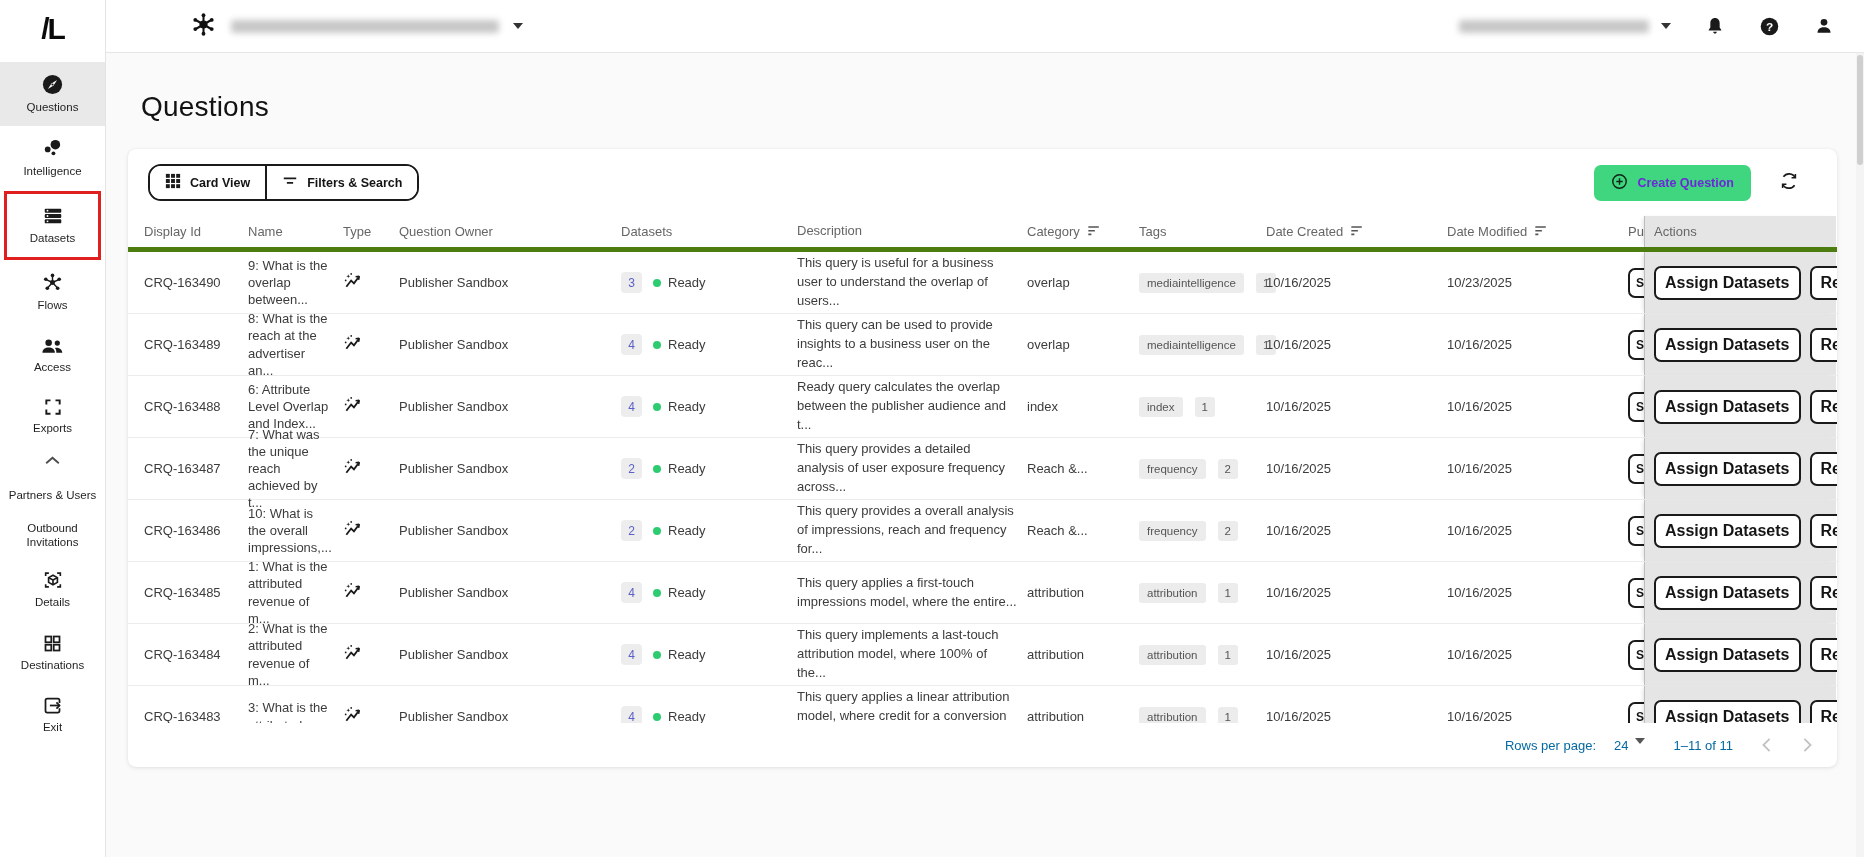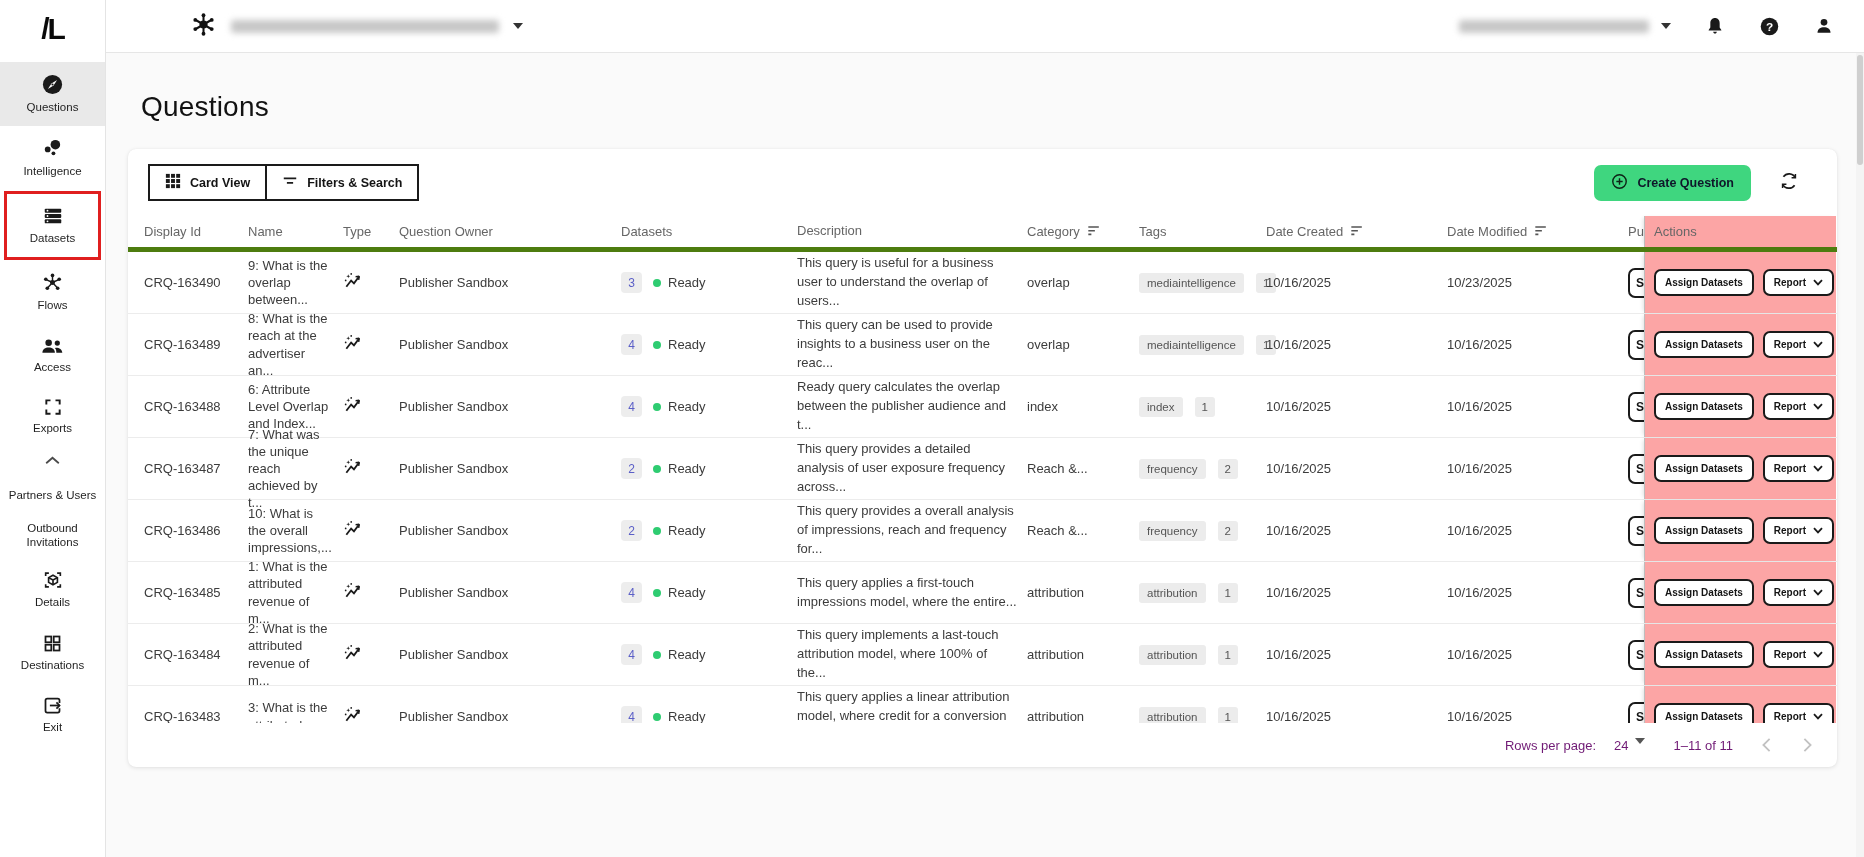--- a/index.html
+++ b/index.html
@@ -33,54 +33,54 @@
   .content { flex: 1; padding-top: 38px; min-height: 0; display: flex; flex-direction: column; }
   h1.page-title { font-size: 28px; font-weight: 500; color: #121212; margin-left: 35px; letter-spacing: 0.2px; }
   .tabs { display: flex; gap: 38px; margin: 30px 0 0 26px; font-size: 14px; color: #5f6368; }
   .tab { padding: 6px 2px 10px; cursor: pointer; position: relative; }
   .tab.active { color: #1c1c1c; font-weight: 600; }
   .tab.active::after { content: ""; position: absolute; left: -6px; right: -6px; bottom: 0; height: 3px; background: #2fd180; }
 
   
   .card { margin: 26px 27px 0 22px; height: 618px; background: #fff; border-radius: 8px; box-shadow: 0 1px 4px rgba(0,0,0,0.10), 0 0 1px rgba(0,0,0,0.08); display: flex; flex-direction: column; overflow: hidden; }
   .toolbar { display: flex; align-items: center; padding: 15px 18px 15px 20px; flex-shrink: 0; }
-  .btn-group { display: flex; border: 2px solid #1a1a1a; border-radius: 0; overflow: hidden; background: #fff; }
+  .btn-group { display: flex; border: 2px solid #1a1a1a; border-radius: 13px; overflow: hidden; background: #fff; }
   .group-btn { display: flex; align-items: center; gap: 9px; padding: 7px 15px; font-size: 12.5px; font-weight: 700; color: #141414; background: #fff; border: none; cursor: pointer; font-family: inherit; }
   .group-btn + .group-btn { border-left: 2px solid #1a1a1a; }
-  .create-btn { margin-left: auto; display: flex; align-items: center; gap: 9px; background: #3fd67f; border: none; border-radius: 7px; padding: 8px 17px; font-size: 12.5px; font-weight: 700; color: #0f172a; cursor: pointer; font-family: inherit; }
+  .create-btn { margin-left: auto; display: flex; align-items: center; gap: 9px; background: #3fd67f; border: none; border-radius: 7px; padding: 8px 17px; font-size: 12.5px; font-weight: 700; color: #6d28d9; cursor: pointer; font-family: inherit; }
   .refresh-btn { margin: 0 20px 0 28px; background: none; border: none; cursor: pointer; display: flex; }
 
   
   .thead { display: flex; align-items: center; height: 36px; padding-left: 16px; font-size: 13px; color: #666; border-bottom: 5px solid #4d7c0f; flex-shrink: 0; }
   .rows { flex: 1; overflow: hidden; min-height: 0; }
   .trow { display: flex; align-items: center; height: 62px; padding-left: 16px; border-bottom: 1px solid #ececec; font-size: 13px; color: #3c3c3c; }
   .cell { padding-right: 10px; flex-shrink: 0; }
   .hcell { display: flex; align-items: center; gap: 7px; padding-right: 10px; flex-shrink: 0; }
   .c-id { width: 104px; }
   .c-name { width: 95px; line-height: 1.32; }
   .c-type { width: 56px; }
   .c-owner { width: 222px; }
   .c-datasets { width: 176px; display: flex; align-items: center; }
   .c-desc { width: 230px; line-height: 1.45; }
   .c-category { width: 112px; }
   .c-tags { width: 127px; display: flex; align-items: center; }
   .c-created { width: 181px; }
   .c-modified { width: 181px; }
   .c-pub { width: 16px; padding-right: 0; overflow: hidden; white-space: nowrap; }
-  .c-actions { width: 192px; padding: 0 0 0 9px; border-left: 1px solid #bdbdbd; box-shadow: -3px 0 4px -2px rgba(0,0,0,0.12); background: #fca5a5; height: 100%; display: flex; align-items: center; gap: 9px; }
+  .c-actions { width: 192px; padding: 0 0 0 9px; border-left: 1px solid #bdbdbd; box-shadow: -3px 0 4px -2px rgba(0,0,0,0.12); background: #e5e5e5; height: 100%; display: flex; align-items: center; gap: 9px; }
   .thead .c-actions { box-shadow: -3px 0 4px -2px rgba(0,0,0,0.12); }
   .count-badge { min-width: 21px; height: 21px; padding: 0 4px; background: #ededed; border-radius: 4px; color: #5b5fc7; display: inline-flex; align-items: center; justify-content: center; font-size: 12px; }
   .status-dot { width: 8px; height: 8px; border-radius: 50%; background: #2ecc71; margin: 0 7px 0 11px; flex-shrink: 0; }
   .chip { background: #ececec; border-radius: 3px; padding: 4px 8px; font-size: 11.5px; color: #555; margin-right: 12px; white-space: nowrap; }
   .chip-count { padding: 4px 7px; }
-  .outline-btn { border: 2px solid #1a1a1a; border-radius: 7px; background: #fff; padding: 6px 9px; font-size: 10px; font-weight: 700; color: #141414; cursor: pointer; font-family: inherit; white-space: nowrap; display: flex; align-items: center; gap: 7px; }
+  .outline-btn { border: 2px solid #1a1a1a; border-radius: 7px; background: #fff; padding: 6px 9px; font-size: 16px; font-weight: 700; color: #141414; cursor: pointer; font-family: inherit; white-space: nowrap; display: flex; align-items: center; gap: 7px; }
   .clipped-btn { border: 2px solid #1a1a1a; border-right: none; border-radius: 7px 0 0 7px; background: #fff; padding: 6px 2px 6px 6px; font-size: 12px; font-weight: 700; color: #141414; font-family: inherit; cursor: pointer; }
 
   
-  .pagination { height: 44px; display: flex; align-items: center; justify-content: flex-end; gap: 28px; padding-right: 24px; font-size: 13px; color: #701a75; flex-shrink: 0; }
+  .pagination { height: 44px; display: flex; align-items: center; justify-content: flex-end; gap: 28px; padding-right: 24px; font-size: 13px; color: #0369a1; flex-shrink: 0; }
   .rpp { display: flex; align-items: center; gap: 18px; }
   .rpp-select { display: flex; align-items: flex-start; gap: 7px; cursor: pointer; }
   .pg-chevrons { display: flex; gap: 30px; }
   .pg-btn { background: none; border: none; cursor: default; display: flex; }
 
   
   .scrollbar-track { position: fixed; top: 53px; right: 0; bottom: 0; width: 8px; background: #f4f4f4; }
   .scrollbar-thumb { position: absolute; top: 2px; right: 1px; width: 6px; height: 110px; background: #cfcfcf; border-radius: 3px; }
 </style>
 </head>

